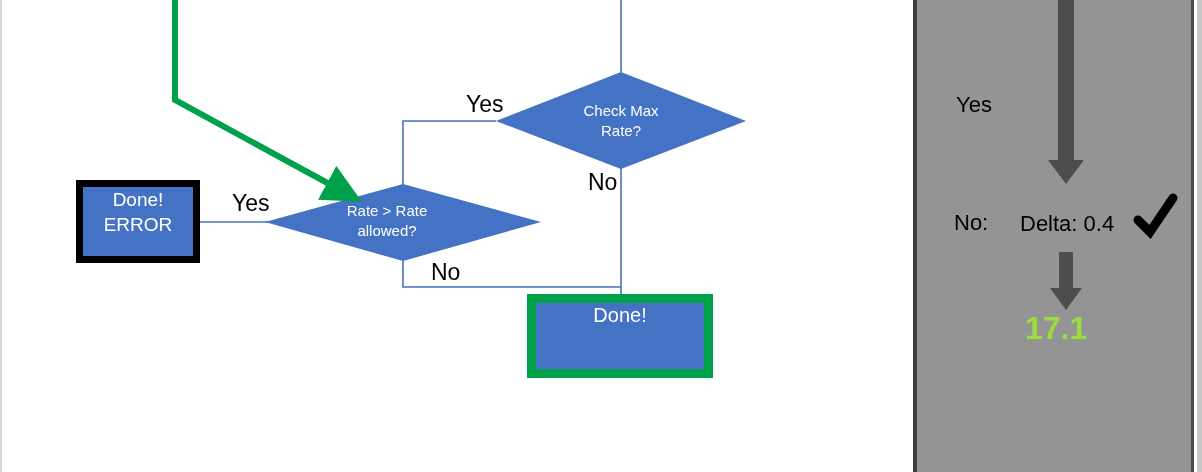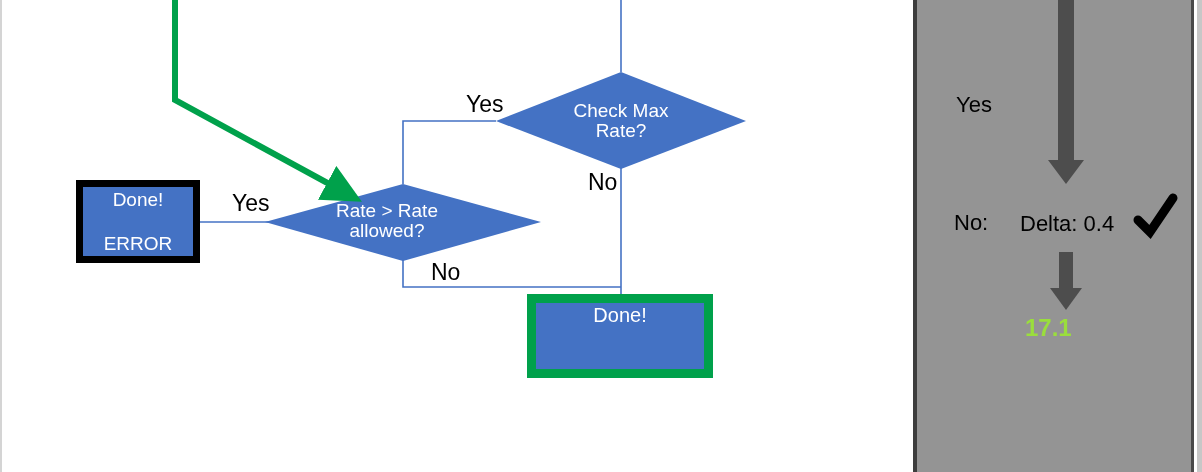--- a/index.html
+++ b/index.html
@@ -24,42 +24,42 @@
   
   #flowchart-svg {
     position: absolute;
     left: 0; top: 0;
     width: 913px;
     height: 472px;
   }
   .diamond-label {
     position: absolute;
     color: #ffffff;
-    font-size: 19px;
+    font-size: 15px;
     line-height: 20px;
     text-align: center;
     white-space: pre-line;
     pointer-events: none;
   }
   .edge-label {
     position: absolute;
     color: #000000;
     font-size: 23px;
     line-height: 23px;
     white-space: nowrap;
   }
   
   .proc-box {
     position: absolute;
     background: #4472c4;
     box-sizing: border-box;
     display: flex;
     flex-direction: column;
     align-items: center;
-    justify-content: space-between;
+    justify-content: flex-start;
   }
   #box-done-error {
     left: 76px; top: 180px;
     width: 124px; height: 83px;
     border: 7px solid #000000;
   }
   #box-done {
     left: 527px; top: 294px;
     width: 186px; height: 84px;
     border: 9px solid #00a14b;
@@ -101,21 +101,21 @@
     line-height: 24px;
     white-space: nowrap;
   }
   #panel-yes   { left: 39px;  top: 93px; }
   #panel-no    { left: 37px;  top: 211px; }
   #panel-delta { left: 103px; top: 212px; }
   #panel-value {
     position: absolute;
     left: 108px; top: 309px;
     color: #9ade3c;
-    font-size: 24px;
+    font-size: 32px;
     font-weight: bold;
     line-height: 38px;
     white-space: nowrap;
   }
 </style>
 </head>
 <body>
 
 <div id="canvas">
 

